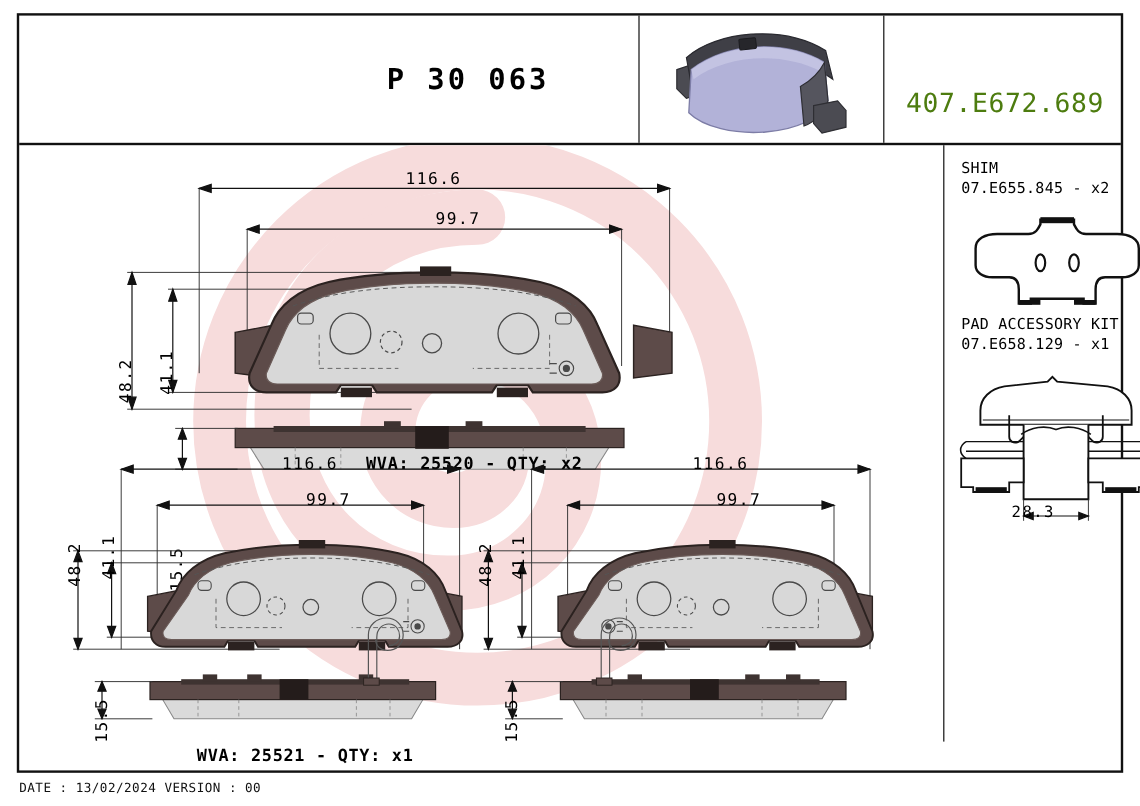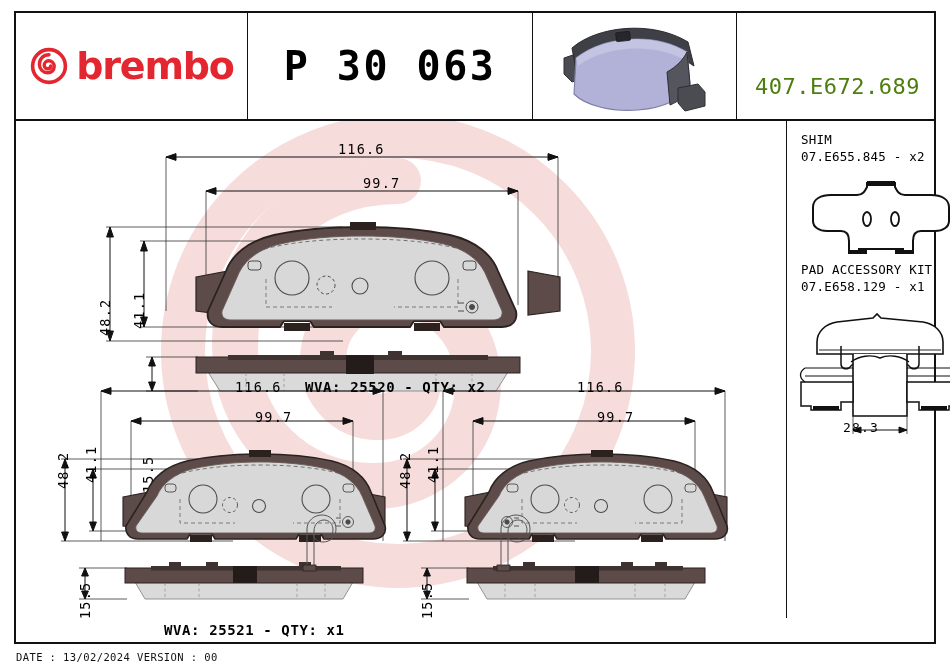--- a/index.html
+++ b/index.html
@@ -15,21 +15,21 @@
   
   .header{position:absolute;left:0;top:0;width:100%;height:108px;
           border-bottom:2.5px solid #111;box-sizing:border-box;}
   .hcell{position:absolute;top:0;height:100%;box-sizing:border-box;
          display:flex;align-items:center;justify-content:center;}
   .hc-logo{left:0;width:232px;border-right:1.6px solid #111;}
   .hc-part{left:232px;width:285px;border-right:1.6px solid #111;}
   .hc-img{left:517px;width:204px;border-right:1.6px solid #111;}
   .hc-code{left:721px;width:201px;}
 
-  .partno{font-weight:bold;font-size:40px;letter-spacing:2.5px;color:#000;}
+  .partno{font-weight:bold;font-size:24px;letter-spacing:2.5px;color:#000;}
   .code{font-size:22px;letter-spacing:0.5px;color:#4d7c0f;margin-top:40px;}
 
   
   .brembo-lock{display:flex;align-items:center;gap:7px;}
   .bword{font-family:"DejaVu Sans","Liberation Sans",sans-serif;
          font-weight:bold;font-size:38px;color:#e3262f;letter-spacing:-1.2px;}
 
   
   .body-area{position:absolute;left:0;top:108px;width:100%;height:497px;}
   .right-col{position:absolute;right:0;top:0;width:148px;height:100%;
@@ -63,33 +63,20 @@
 </style>
 </head>
 <body>
 
 <div id="sheet">
 
   <div class="frame">
 
     <div class="header">
 
-      <div class="hcell hc-logo">
-        <div class="brembo-lock">
-          <span>
-            <svg width="40" height="40" viewBox="0 0 100 100">
-              <circle cx="50" cy="50" r="41" fill="none" stroke="#e3262f" stroke-width="9"></circle>
-              <path d="M50 22 C36 22 26 32 26 46 C26 58 35 67 47 67 C56 67 63 60 63 51
-                       C63 43 57 37 49 37 C43 37 38 42 38 48 C38 53 42 57 47 57
-                       C51 57 54 54 54 50" fill="none" stroke="#e3262f" stroke-width="8.5" stroke-linecap="round"></path>
-            </svg>
-          </span>
-          <span class="bword">brembo</span>
-        </div>
-      </div>
 
       <div class="hcell hc-part">
         <span class="partno">P 30 063</span>
       </div>
 
       <div class="hcell hc-img">
         <span>
           <svg width="185" height="104" viewBox="0 0 185 104">
 
             <path d="M22 44 L40 38 L48 46 L48 62 L30 68 L22 60 Z" fill="#4b4b52" stroke="#2e2e33" stroke-width="1"></path>

